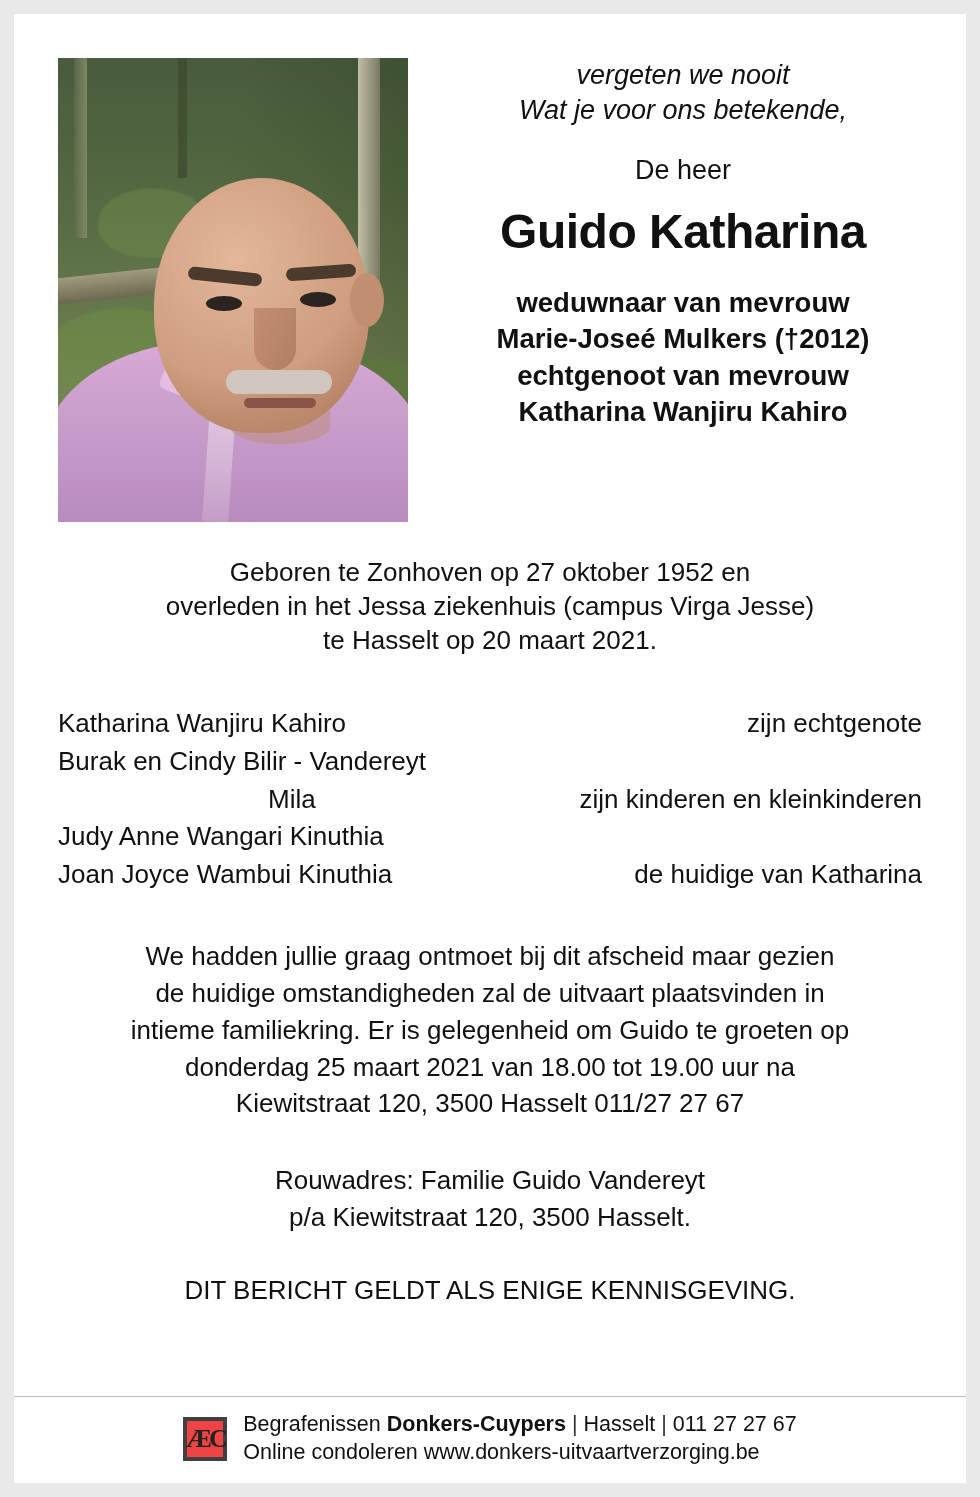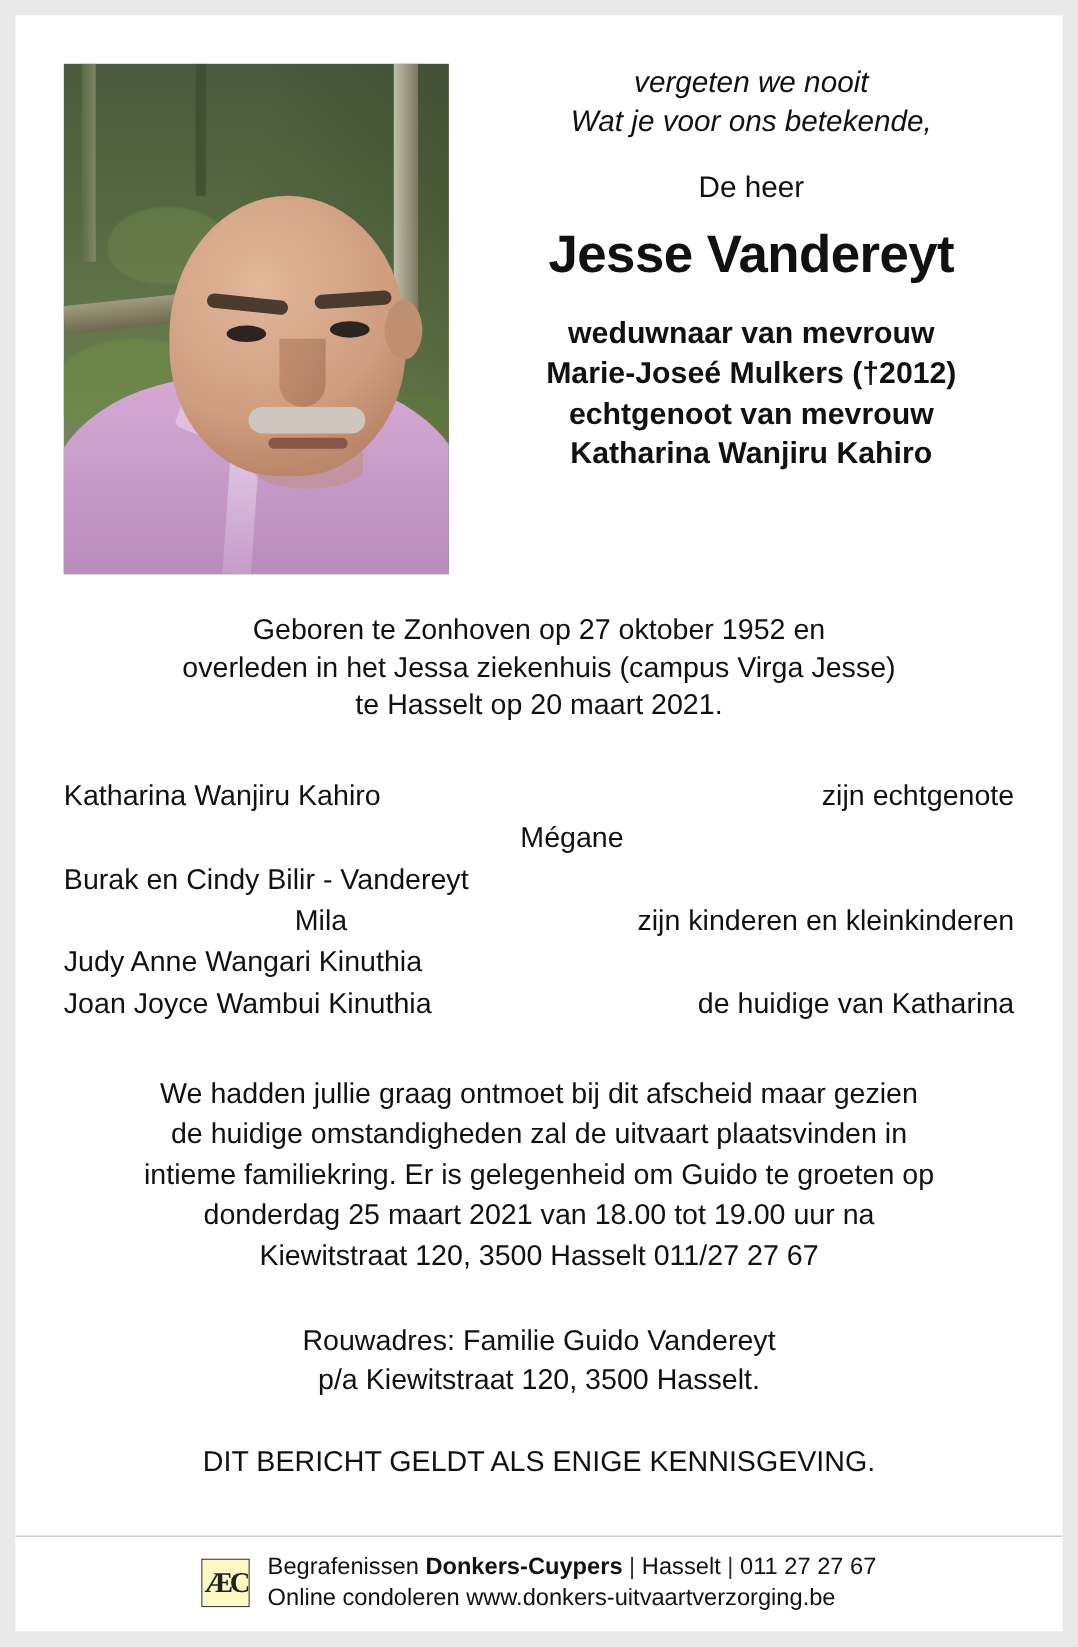--- a/index.html
+++ b/index.html
@@ -243,24 +243,24 @@
   }
   .footer-inner {
     display: flex;
     align-items: center;
     justify-content: center;
     gap: 16px;
   }
   .logo {
     width: 44px;
     height: 44px;
-    border: 1px solid #404040;
+    border: 4px solid #404040;
     position: relative;
     flex: 0 0 44px;
-    background: #fef9c3;
+    background: #ef4444;
   }
   .logo .glyph {
     position: absolute;
     inset: 0;
     display: flex;
     align-items: center;
     justify-content: center;
     font-family: "Liberation Serif", serif;
     font-size: 26px;
     font-weight: bold;
@@ -308,21 +308,21 @@
         <div class="chin"></div>
       </div>
     </div>
 
     <div class="head-text">
       <div class="motto">
         <div>vergeten we nooit</div>
         <div>Wat je voor ons betekende,</div>
       </div>
       <div class="deheer">De heer</div>
-      <div class="name">Jesse Vandereyt</div>
+      <div class="name">Guido Katharina</div>
       <div class="spouse">
         <div>weduwnaar van mevrouw</div>
         <div>Marie-Joseé Mulkers (†2012)</div>
         <div>echtgenoot van mevrouw</div>
         <div>Katharina Wanjiru Kahiro</div>
       </div>
     </div>
   </div>
 
   <div class="born">
@@ -332,21 +332,20 @@
   </div>
 
   <div class="family">
 
     <div class="fam-row">
       <span class="left">Katharina Wanjiru Kahiro</span>
       <span class="right">zijn echtgenote</span>
     </div>
 
 
-    <div class="fam-child">Mégane</div>
 
     <div class="fam-row">
       <span class="left">Burak en Cindy Bilir - Vandereyt</span>
       <span class="right"></span>
     </div>
 
     <div class="fam-row indent">
       <span class="left">Mila</span>
       <span class="right">zijn kinderen en kleinkinderen</span>
     </div>

